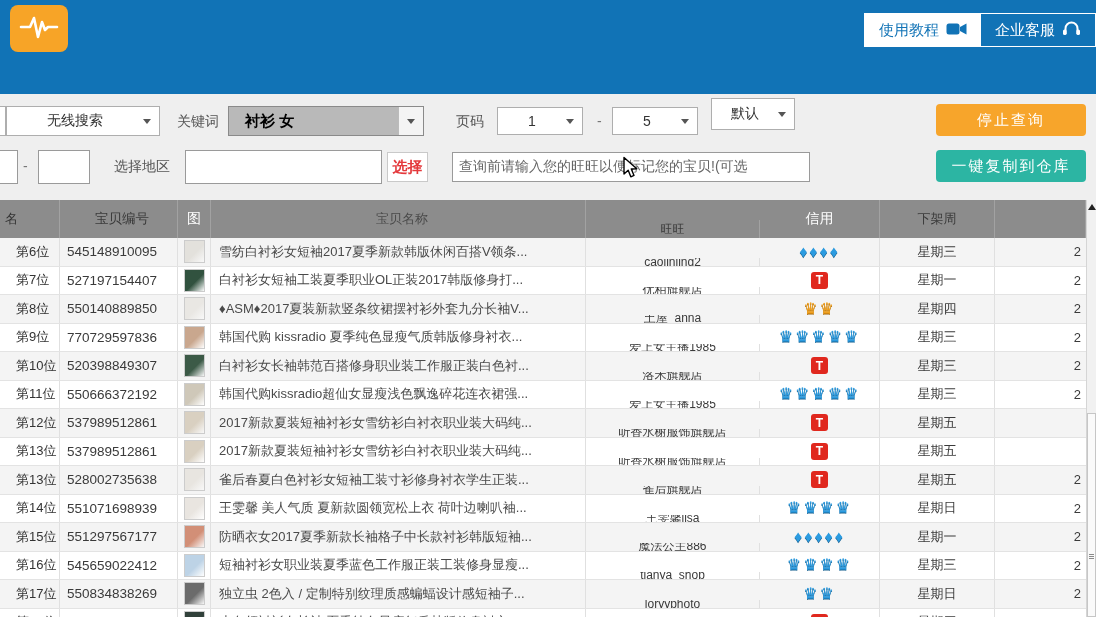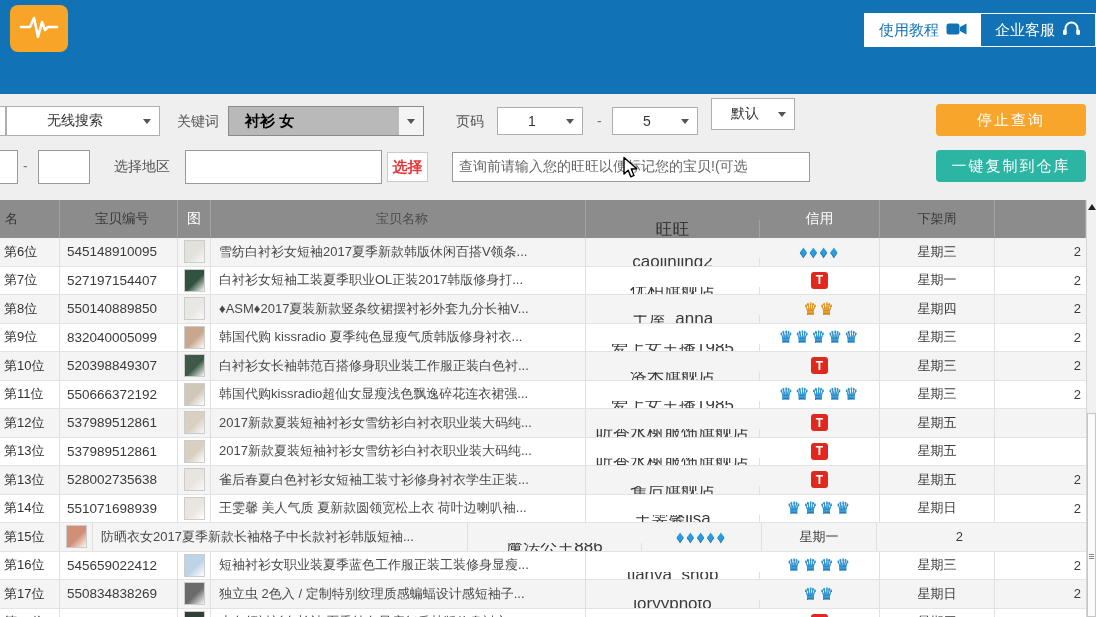--- a/index.html
+++ b/index.html
@@ -34,25 +34,25 @@
   .btn-pick{position:absolute;left:387px;top:58px;width:41px;height:30px;background:#fff;border:1px solid #c9c9c9;box-sizing:border-box;color:var(--pick-red,#e4393c);font-size:15px;font-weight:bold;display:flex;align-items:center;justify-content:center;cursor:pointer;}
   
   .grid{position:absolute;left:0;top:200px;width:1086px;height:417px;background:#fff;}
   .g-head{display:flex;height:38px;background:#8c8c8c;color:#fff;font-size:14px;}
   .g-head .cell{display:flex;align-items:center;justify-content:center;border-right:1px solid #a2a2a2;box-sizing:border-box;}
   .g-head .cell.c-rank{justify-content:flex-start;padding-left:5px;}
   .g-body{height:379px;overflow:hidden;}
   .row{display:flex;height:28.5px;border-bottom:1px solid #e3e3e3;box-sizing:border-box;background:#fff;}
   .row.alt{background:#f4f4f4;}
   .cell{display:flex;align-items:center;justify-content:center;border-right:1px solid #e0e0e0;box-sizing:border-box;overflow:hidden;white-space:nowrap;}
-  .c-rank{width:60px;justify-content:flex-start;padding-left:4px;font-size:13px;color:#333;}
+  .c-rank{width:60px;justify-content:flex-start;padding-left:16px;font-size:13px;color:#333;}
   .c-id{width:118px;justify-content:flex-start;padding-left:7px;font-size:13.5px;color:#3a3a3a;}
   .c-img{width:33px;}
   .c-name{width:375px;justify-content:flex-start;padding-left:8px;font-size:13px;color:#4a4a4a;}
-  .c-ww{width:174px;font-size:17px;color:#3a3a3a;margin-top:20px;}
+  .c-ww{width:174px;font-size:12px;color:#3a3a3a;margin-top:20px;}
   .c-credit{width:120px;}
   .c-week{width:115px;font-size:13px;color:#3a3a3a;}
   .c-date{width:91px;justify-content:flex-end;padding-right:5px;font-size:13px;color:#3a3a3a;border-right:none;}
   .thumb{width:21px;height:23px;border:1px solid #ccc;box-sizing:border-box;}
   .tmall{width:17px;height:17px;border-radius:3px;background:var(--tmall-red,#e0281e);color:#fff;font-size:12px;font-weight:bold;display:flex;align-items:center;justify-content:center;}
   .glyphs{font-size:16px;letter-spacing:2px;line-height:1;}
   .glyphs.blue{color:var(--credit-blue,#2b9be0);text-shadow:0 1px 0 #155f8e;}
   .glyphs.gold{color:var(--credit-gold,#f0a01e);text-shadow:0 1px 0 #a66708;}
   
   .vscroll{position:absolute;left:1086px;top:200px;width:10px;height:417px;background:#f1f1f1;border-left:1px solid #d5d5d5;box-sizing:border-box;}
@@ -188,21 +188,21 @@
         <div class="cell c-name">♦ASM♦2017夏装新款竖条纹裙摆衬衫外套九分长袖V...</div>
         <div class="cell c-ww">土屋_anna</div>
         <div class="cell c-credit">
           <span class="glyphs gold">♛♛</span>
         </div>
         <div class="cell c-week">星期四</div>
         <div class="cell c-date">2</div>
       </div>
       <div class="row">
         <div class="cell c-rank">第9位</div>
-        <div class="cell c-id">832040005099</div>
+        <div class="cell c-id">770729597836</div>
         <div class="cell c-img">
           <div class="thumb" style="background: linear-gradient(135deg, rgb(201, 167, 142) 55%, rgba(255, 255, 255, 0.4));"></div>
         </div>
         <div class="cell c-name">韩国代购 kissradio 夏季纯色显瘦气质韩版修身衬衣...</div>
         <div class="cell c-ww">爱上女主播1985</div>
         <div class="cell c-credit">
           <span class="glyphs blue">♛♛♛♛♛</span>
         </div>
         <div class="cell c-week">星期三</div>
         <div class="cell c-date">2</div>
@@ -286,20 +286,21 @@
         <div class="cell c-name">王雯馨 美人气质 夏新款圆领宽松上衣 荷叶边喇叭袖...</div>
         <div class="cell c-ww">王雯馨lisa</div>
         <div class="cell c-credit">
           <span class="glyphs blue">♛♛♛♛</span>
         </div>
         <div class="cell c-week">星期日</div>
         <div class="cell c-date">2</div>
       </div>
       <div class="row alt">
         <div class="cell c-rank">第15位</div>
+        <div class="cell c-id">551297567177</div>
         <div class="cell c-img">
           <div class="thumb" style="background: linear-gradient(135deg, rgb(210, 143, 119) 55%, rgba(255, 255, 255, 0.4));"></div>
         </div>
         <div class="cell c-name">防晒衣女2017夏季新款长袖格子中长款衬衫韩版短袖...</div>
         <div class="cell c-ww">魔法公主886</div>
         <div class="cell c-credit">
           <span class="glyphs blue">♦♦♦♦♦</span>
         </div>
         <div class="cell c-week">星期一</div>
         <div class="cell c-date">2</div>

